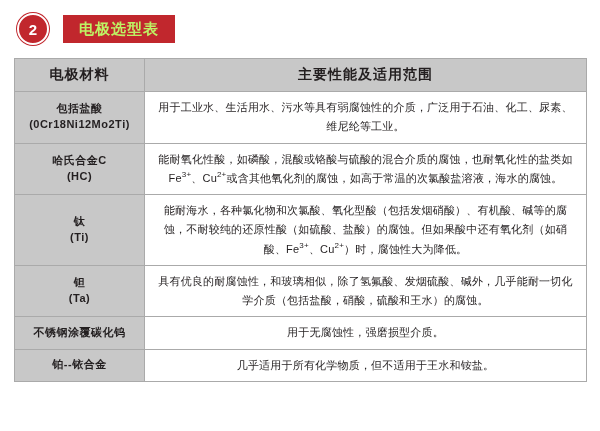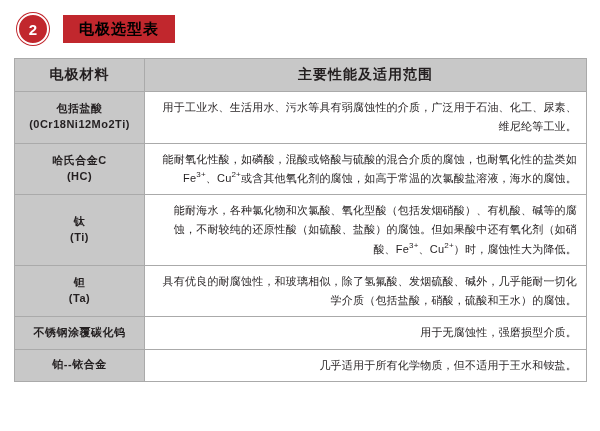--- a/index.html
+++ b/index.html
@@ -41,21 +41,21 @@
     font-size: 15px;
     font-weight: bold;
     border: 2px solid #ffffff;
     box-shadow: 0 0 0 1px #c1272d;
     flex: none;
     margin-left: 3px;
   }
   .title-bar {
     margin-left: 14px;
     background: #c1272d;
-    color: #000000;
+    color: #bef264;
     font-size: 15px;
     font-weight: bold;
     letter-spacing: 1px;
     padding: 6px 16px 7px 16px;
     line-height: 1;
   }
 
   
   table.spec {
     border-collapse: collapse;
@@ -82,21 +82,21 @@
     font-weight: bold;
     text-align: center;
     padding: 6px 3px;
     line-height: 1.45;
     letter-spacing: 0.5px;
   }
   td.desc {
     background: #ffffff;
     font-size: 11px;
     line-height: 1.75;
-    text-align: right;
+    text-align: center;
     padding: 6px 9px 6px 9px;
     letter-spacing: 0.2px;
   }
   .col-mat { width: 130px; }
   .col-desc { width: 442px; }
   sup {
     font-size: 8px;
     vertical-align: super;
     line-height: 0;
   }

